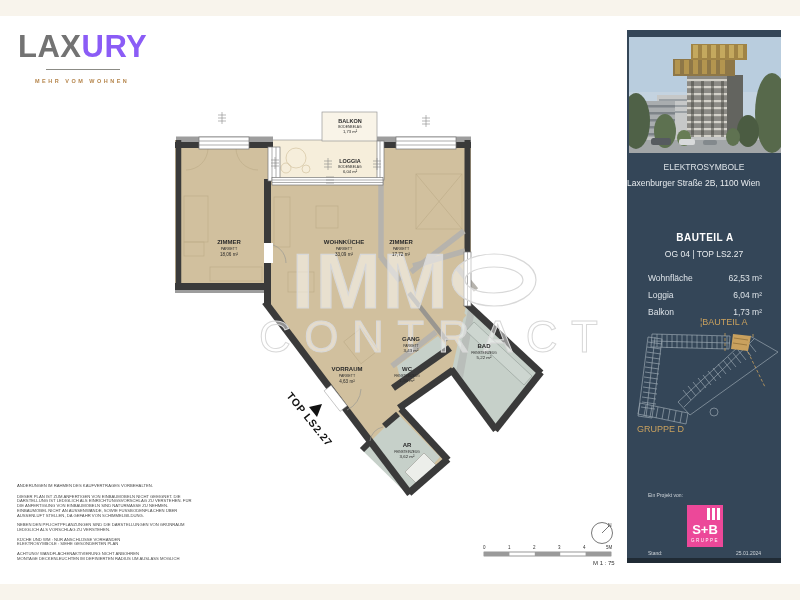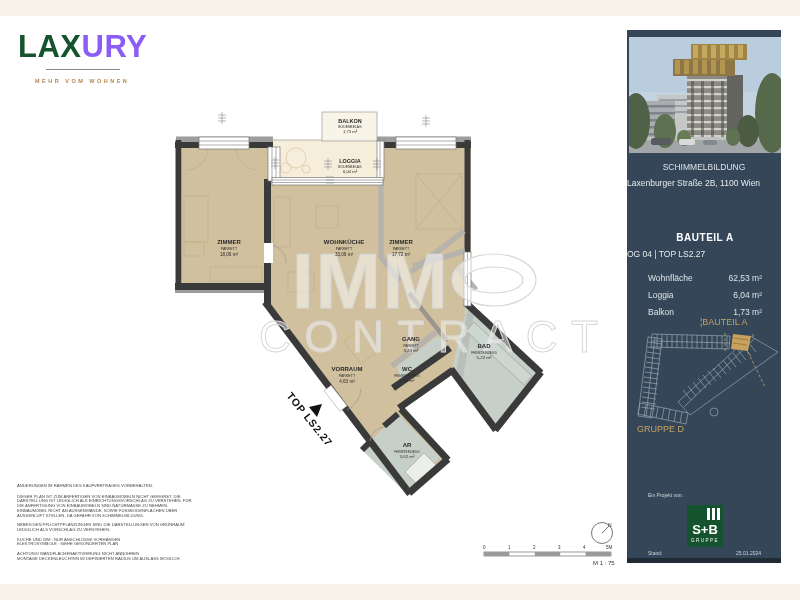--- a/index.html
+++ b/index.html
@@ -8,21 +8,21 @@
   .abs{position:absolute;}
 </style>
 </head>
 <body>
 <div id="canvas">
 
   <div class="abs" style="left:0;top:16px;width:800px;height:568px;background:#ffffff;"></div>
 
   <div class="abs" style="left:18px;top:31px;width:160px;height:60px;">
 
-    <div style="font-size:31px;font-weight:bold;letter-spacing:0.5px;line-height:1;"><span style="color:#14532d;">LAX</span><span style="color:#8b5cf6;">URY</span></div>
+    <div style="font-size:31px;font-weight:bold;letter-spacing:0.5px;line-height:1;"><span style="color:#737373;">LAX</span><span style="color:#8b5cf6;">URY</span></div>
 
     <div style="margin-left:28px;margin-top:7px;width:74px;height:1.4px;background:#8b8b85;"></div>
 
     <div style="margin-left:17px;margin-top:8px;font-size:5.5px;letter-spacing:2.5px;color:#b5854b;font-weight:bold;">MEHR VOM WOHNEN</div>
   </div>
 
   <svg class="abs" style="left:0;top:0;" width="800" height="600" viewBox="0 0 800 600">
 
     <rect x="272" y="140" width="111" height="45" fill="#f6eedb" stroke="#999" stroke-width="0.7"></rect>
 
@@ -357,25 +357,25 @@
     <ellipse cx="55" cy="101" rx="7" ry="8" fill="#677c54"></ellipse>
     <ellipse cx="143" cy="76" rx="17" ry="40" fill="#57694b"></ellipse>
     <ellipse cx="119" cy="94" rx="11" ry="16" fill="#4b5c42"></ellipse>
     <ellipse cx="104" cy="100" rx="7" ry="9" fill="#5f7251"></ellipse>
 
     <rect x="22" y="101" width="20" height="7" rx="2.5" fill="#565b60"></rect>
     <rect x="50" y="102" width="16" height="6" rx="2" fill="#d8dadb"></rect>
     <rect x="74" y="103" width="14" height="5" rx="2" fill="#83898d"></rect>
   </svg>
 
-  <div class="abs" style="left:627px;top:162px;width:154px;text-align:center;color:#dde3e8;font-size:8.5px;">SCHIMMELBILDUNG</div>
+  <div class="abs" style="left:627px;top:162px;width:154px;text-align:center;color:#dde3e8;font-size:8.5px;">ELEKTROSYMBOLE</div>
   <div class="abs" style="left:627px;top:178px;width:154px;text-align:left;color:#e8ecef;font-size:8.5px;">Laxenburger Straße 2B, 1100 Wien</div>
 
   <div class="abs" style="left:627px;top:232px;width:156px;text-align:center;color:#ffffff;font-size:10px;font-weight:bold;letter-spacing:0.5px;">BAUTEIL A</div>
-  <div class="abs" style="left:627px;top:249px;width:154px;color:#e8ecef;font-size:8.5px;">OG 04 | TOP LS2.27</div>
+  <div class="abs" style="left:627px;top:249px;width:154px;text-align:center;color:#e8ecef;font-size:8.5px;">OG 04 | TOP LS2.27</div>
 
   <div class="abs" style="left:648px;top:263px;width:114px;color:#dde3e8;font-size:8.5px;margin-top:10px;">
     <div style="display:flex;justify-content:space-between;margin-bottom:7px;">
         <span>Wohnfläche</span>
         <span>62,53 m²</span>
       </div>
     <div style="display:flex;justify-content:space-between;margin-bottom:7px;">
         <span>Loggia</span>
         <span>6,04 m²</span>
       </div>
@@ -412,21 +412,21 @@
       <path d="M118,22 l17,35"></path>
     </g>
 
     <circle cx="84" cy="82" r="4" fill="none" stroke="#9aa6b0" stroke-width="0.7"></circle>
   </svg>
 
   <div class="abs" style="left:637px;top:424px;color:#c9a15e;font-size:9px;">GRUPPE D</div>
 
   <div class="abs" style="left:648px;top:492px;color:#cfd5da;font-size:5px;">Ein Projekt von:</div>
 
-  <div class="abs" style="left:687px;top:505px;width:36px;height:42px;background:#14532d;">
+  <div class="abs" style="left:687px;top:505px;width:36px;height:42px;background:#ec4899;">
     <div style="position:absolute;left:20px;top:3px;width:3px;height:12px;background:#fff;"></div>
     <div style="position:absolute;left:25px;top:3px;width:3px;height:12px;background:#fff;"></div>
     <div style="position:absolute;left:30px;top:3px;width:3px;height:12px;background:#fff;"></div>
     <div style="position:absolute;left:0;top:17px;width:36px;text-align:center;font-size:13px;font-weight:bold;color:#fff;">S+B</div>
     <div style="position:absolute;left:0;top:33px;width:36px;text-align:center;font-size:4.5px;letter-spacing:1.5px;color:#fff;">GRUPPE</div>
   </div>
 
   <div class="abs" style="left:648px;top:550px;color:#cfd5da;font-size:5px;">Stand:</div>
   <div class="abs" style="left:736px;top:550px;color:#cfd5da;font-size:5px;">25.01.2024</div>
 </div>

